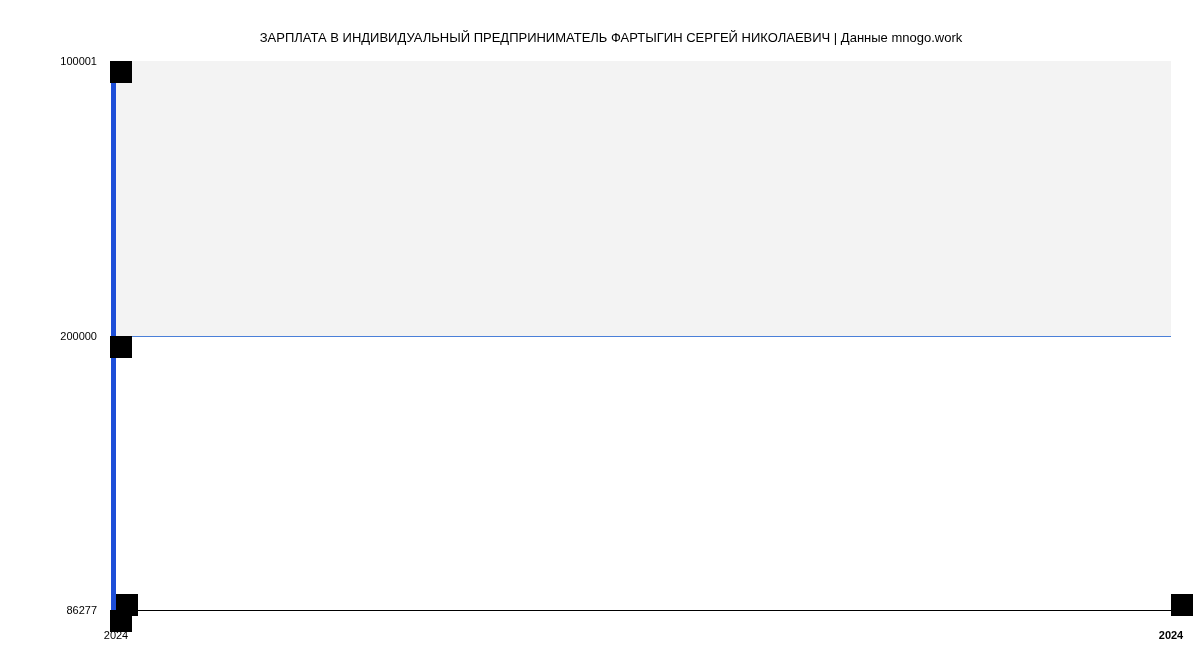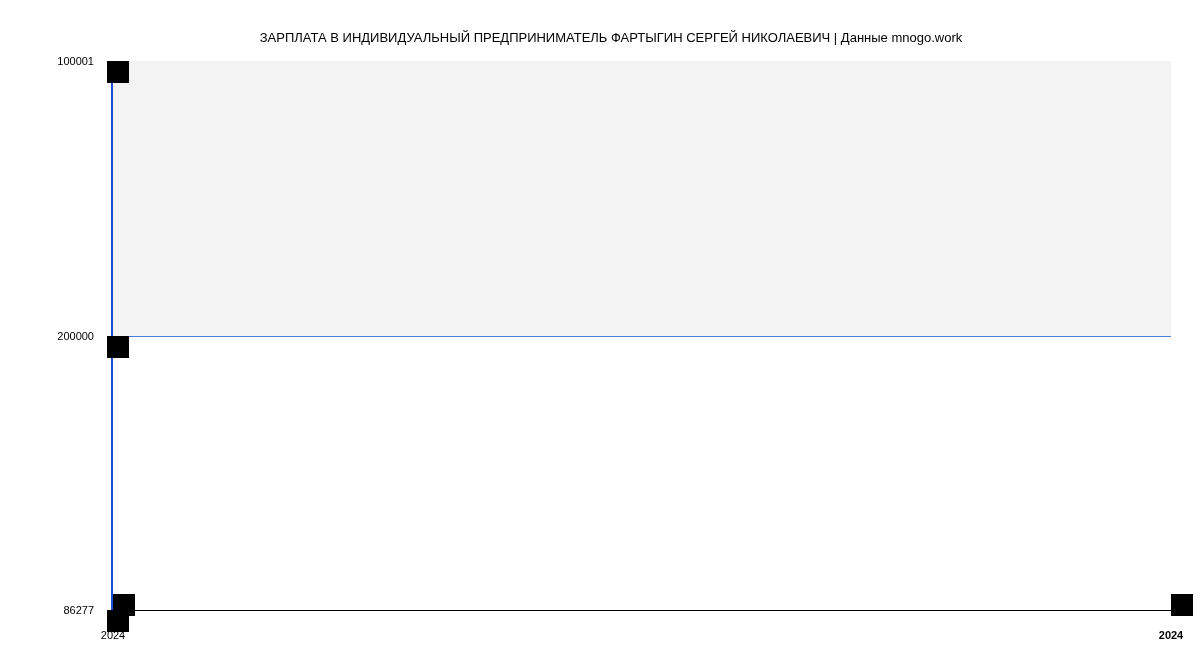--- a/index.html
+++ b/index.html
@@ -29,21 +29,21 @@
       text-align: center;
       font-size: 13px;
       color: #000;
     }
     .plot-area {
       position: absolute;
       top: 50px;
       left: 100px;
       width: 1060px;
       height: 550px;
-      border-left: 2px solid #1d4ed8;
+      border-left: 5px solid #1d4ed8;
       border-bottom: 1px solid #000;
     }
     .plot-upper-bg {
       position: absolute;
       top: 0;
       left: 0;
       width: 100%;
       height: 50%;
       background: #f3f3f3;
     }

